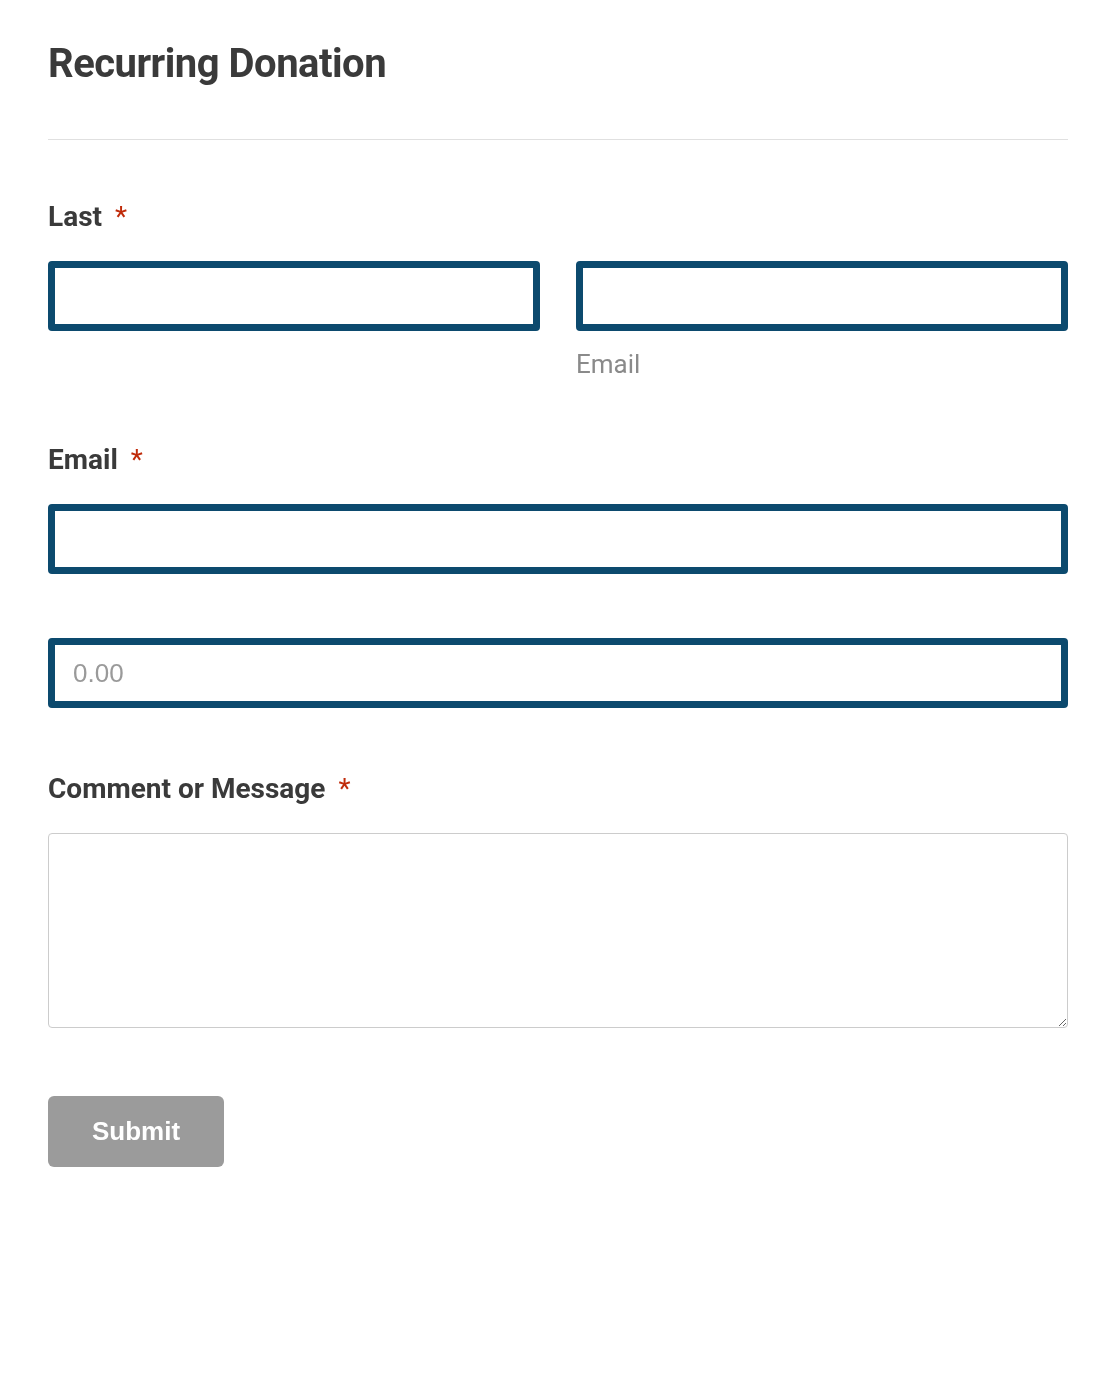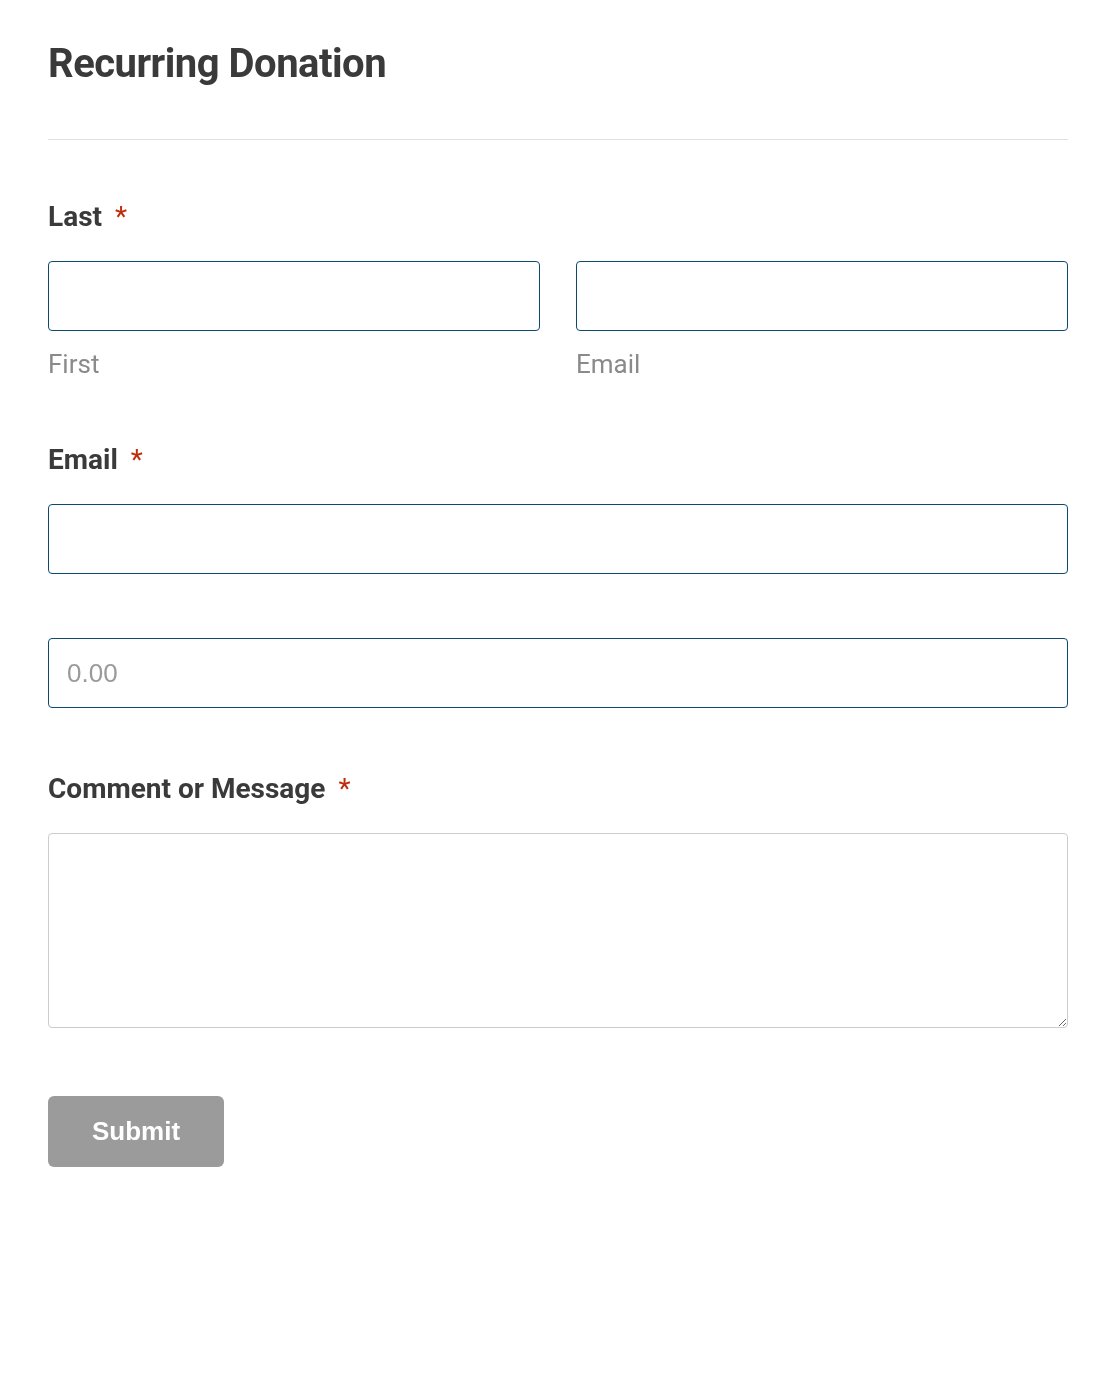--- a/index.html
+++ b/index.html
@@ -45,21 +45,21 @@
       gap: 36px;
     }
     .name-col {
       flex: 1;
       display: flex;
       flex-direction: column;
     }
     .text-input {
       width: 100%;
       height: 70px;
-      border: 1px solid #0c4a6e;
+      border: 7px solid #0c4a6e;
       border-radius: 4px;
       font-size: 26px;
       padding: 0 18px;
       color: #b91c1c;
       background: #ffffff;
     }
     .text-input::placeholder {
       color: #9a9a9a;
     }
     .sublabel {
@@ -101,21 +101,20 @@
 <form>
 
   <div class="form-group">
     <label class="field-label">
       <span>Last</span>
       <span class="required-asterisk">*</span>
     </label>
     <div class="name-row">
       <div class="name-col">
         <input type="text" class="text-input" value="" style="">
-        <span class="sublabel">First</span>
       </div>
       <div class="name-col">
         <input type="text" class="text-input" value="" style="">
         <span class="sublabel">Email</span>
       </div>
     </div>
   </div>
 
   <div class="form-group">
     <label class="field-label">

